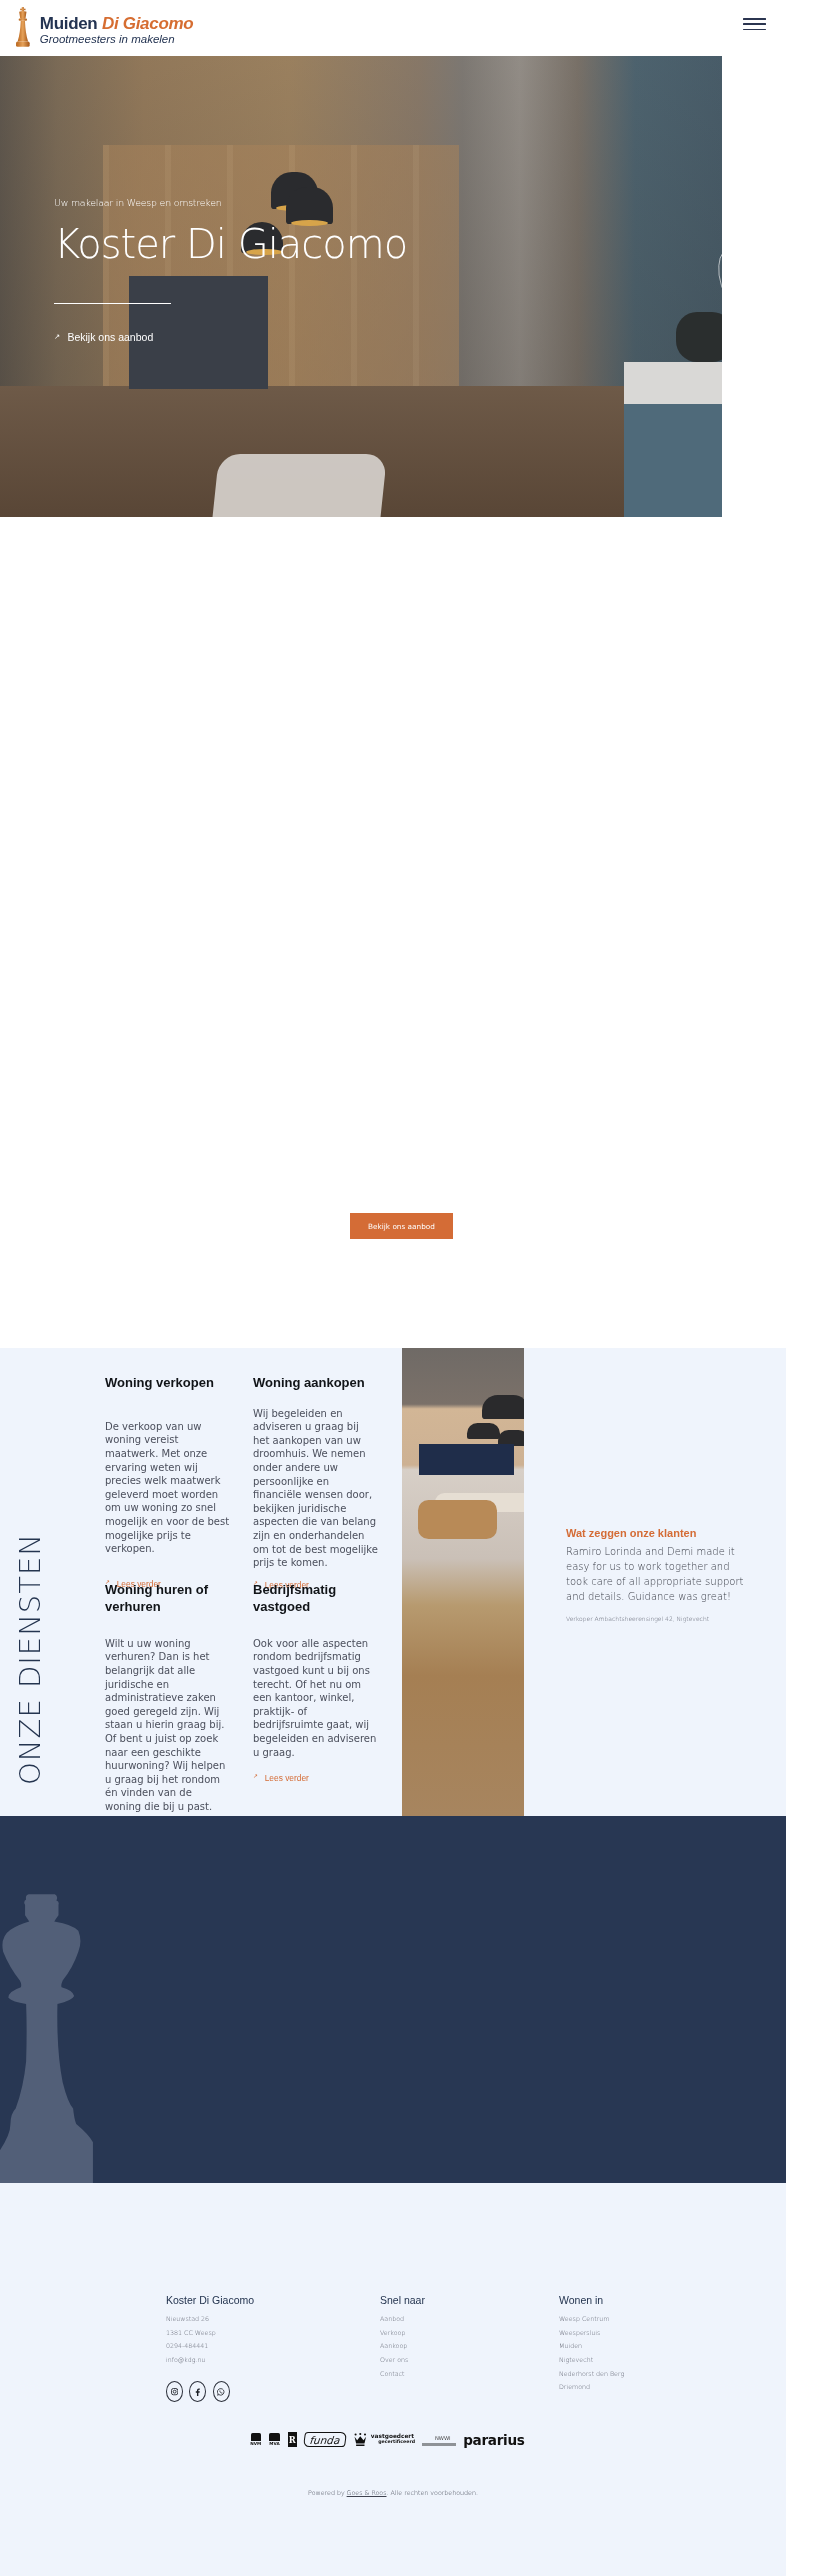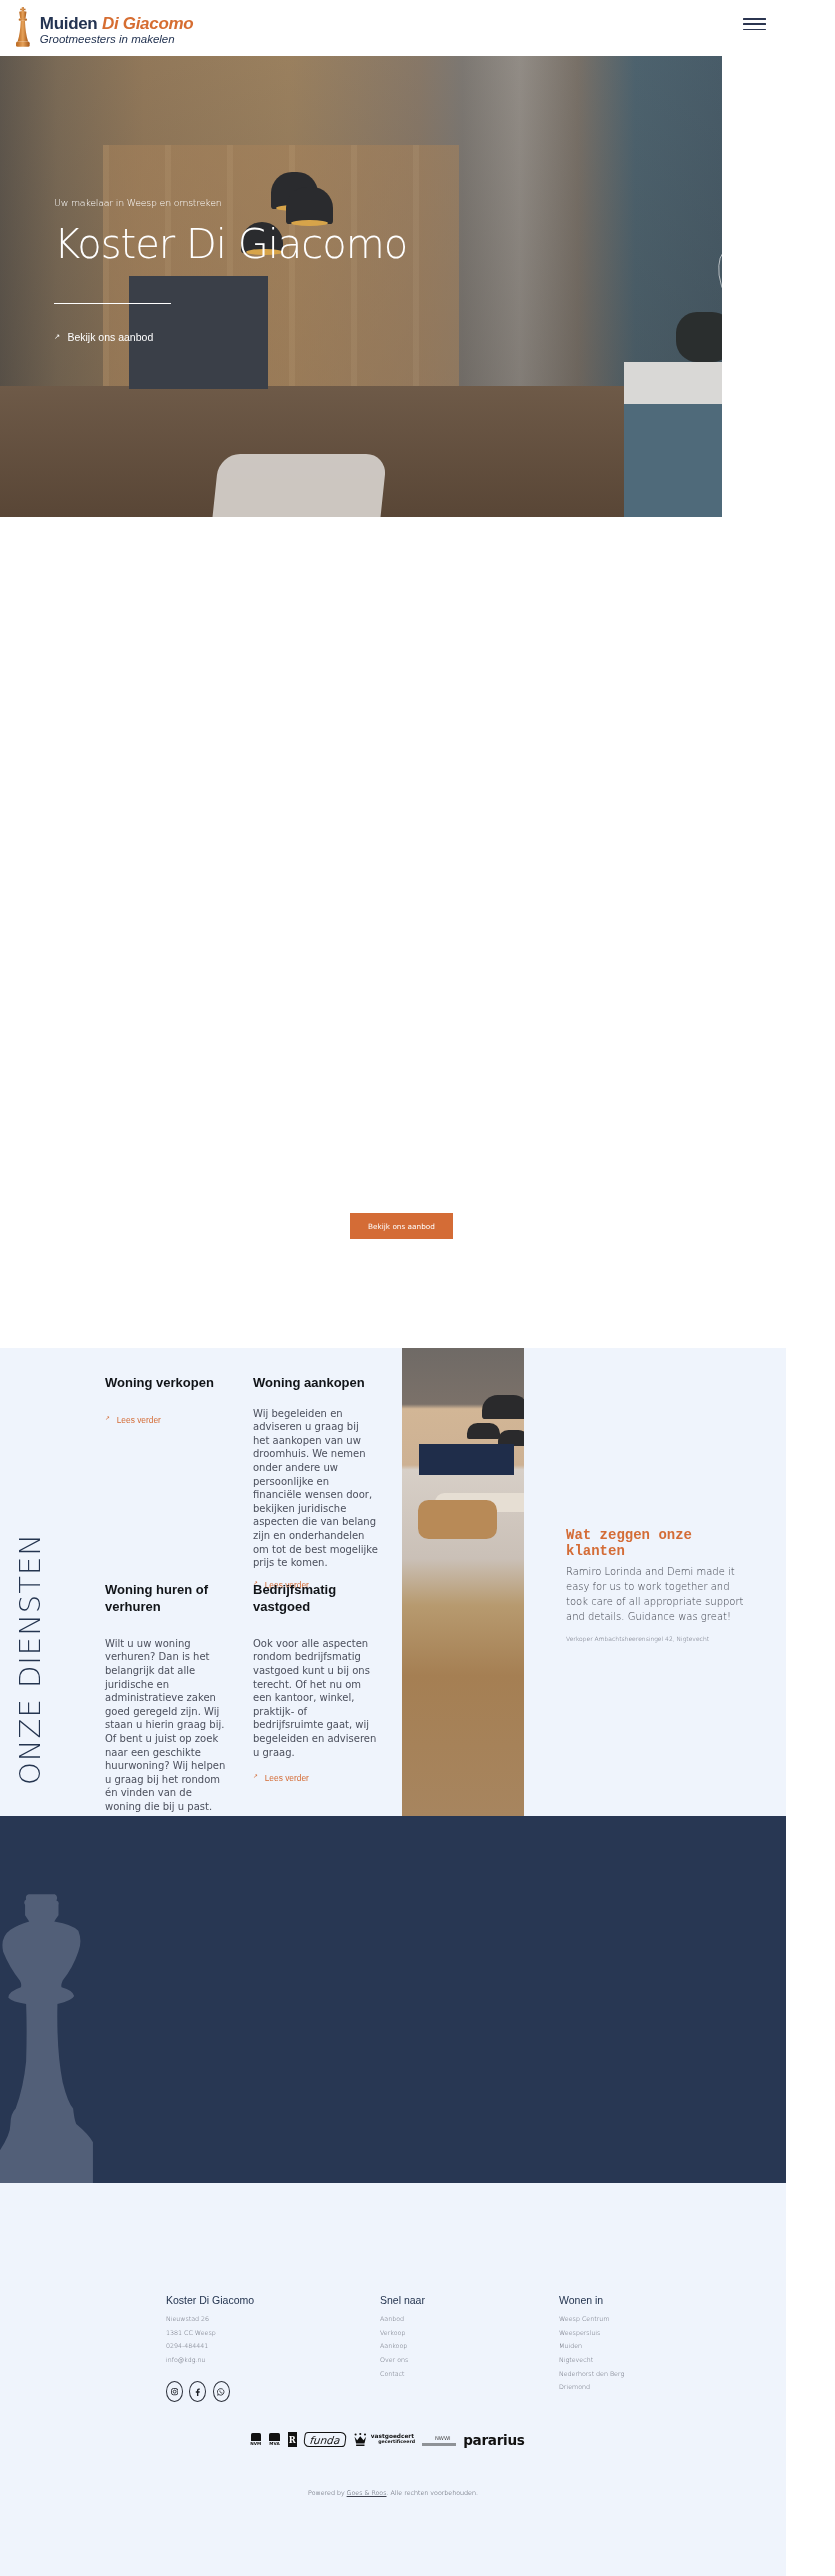--- a/index.html
+++ b/index.html
@@ -62,21 +62,21 @@
   .svc-photo { position: absolute; left: 402px; top: 1348px; width: 122px; height: 468px; overflow: hidden;
     background: linear-gradient(180deg, #6f6a66 0%, #7b7169 12%, #d2b696 13%, #cdb193 25%, #d7cfc7 26%, #cac0b7 45%, #b79a6f 55%, #a57f53 70%, #a7855f 100%); }
   .svc-photo .art { position: absolute; left: 17px; top: 96px; width: 95px; height: 31px; background: #1f2d4a; }
   .svc-photo .tbl { position: absolute; left: 32.5px; top: 145px; width: 100px; height: 19px; background: #e6ded3; border-radius: 15.7px 0 0 15.7px; }
   .svc-photo .lamp1 { position: absolute; left: 80px; top: 47px; width: 47px; height: 24px; background: #2a2a2c; border-radius: 15.7px 15.7px 3.1px 3.1px; }
   .svc-photo .lamp2 { position: absolute; left: 65px; top: 75px; width: 32.5px; height: 15.7px; background: #2a2a2c; border-radius: 10.5px 10.5px 2.1px 2.1px; }
   .svc-photo .lamp3 { position: absolute; left: 96px; top: 82px; width: 31px; height: 15.7px; background: #2a2a2c; border-radius: 10.5px 10.5px 2.1px 2.1px; }
   .svc-photo .chair { position: absolute; left: 15.7px; top: 152px; width: 79px; height: 39px; background: #b88a57; border-radius: 10.5px; }
 
   .testimonial { position: absolute; left: 566px; top: 1527px; width: 178px; }
-  .testi-heading { font-family: Liberation Mono, monospace; font-size: 14px; color: #d46c36; }
+  .testi-heading { font-family: Liberation Sans, sans-serif; font-size: 11px; color: #d46c36; }
   .testi-quote { font-family: "DejaVu Sans", sans-serif; font-size: 10px; color: #3a3d47; line-height: 15px; margin-top: 5.2px; font-weight: 300; }
   .testi-source { font-family: "DejaVu Sans", sans-serif; font-size: 6px; color: #5e6270; line-height: 11.5px; margin-top: 8.4px; font-weight: 300; }
 
   
   .dark { position: absolute; left: 0; top: 1816px; width: 786px; height: 367px; background: #283753; overflow: hidden; }
   .king { position: absolute; left: 0; top: 78px; width: 94px; height: 293px; }
 
   
   .footer { position: absolute; left: 0; top: 2183px; width: 786px; height: 393px; background: #eff4fc; }
   .fcol { position: absolute; }
@@ -157,20 +157,21 @@
 
   <button class="mid-cta">Bekijk ons aanbod</button>
 
   <section class="services"></section>
   <div class="services-vertical">
     <span>ONZE DIENSTEN</span>
   </div>
 
   <div class="svc" style="left:105px;top:1375px;">
     <h3 class="svc-title">Woning verkopen</h3>
+    <p class="svc-body" style="margin-top:28px;">De verkoop van uw woning vereist maatwerk. Met onze ervaring weten wij precies welk maatwerk geleverd moet worden om uw woning zo snel mogelijk en voor de best mogelijke prijs te verkopen.</p>
     <a class="svc-link" style="margin-top:23px;">
       <span class="arrow">↗</span>
       <span class="label">Lees verder</span>
     </a>
   </div>
 
   <div class="svc" style="left:253px;top:1375px;">
     <h3 class="svc-title">Woning aankopen</h3>
     <p class="svc-body" style="margin-top:14.7px;">Wij begeleiden en adviseren u graag bij het aankopen van uw droomhuis. We nemen onder andere uw persoonlijke en financiële wensen door, bekijken juridische aspecten die van belang zijn en onderhandelen om tot de best mogelijke prijs te komen.</p>
     <a class="svc-link" style="margin-top:10.5px;">

